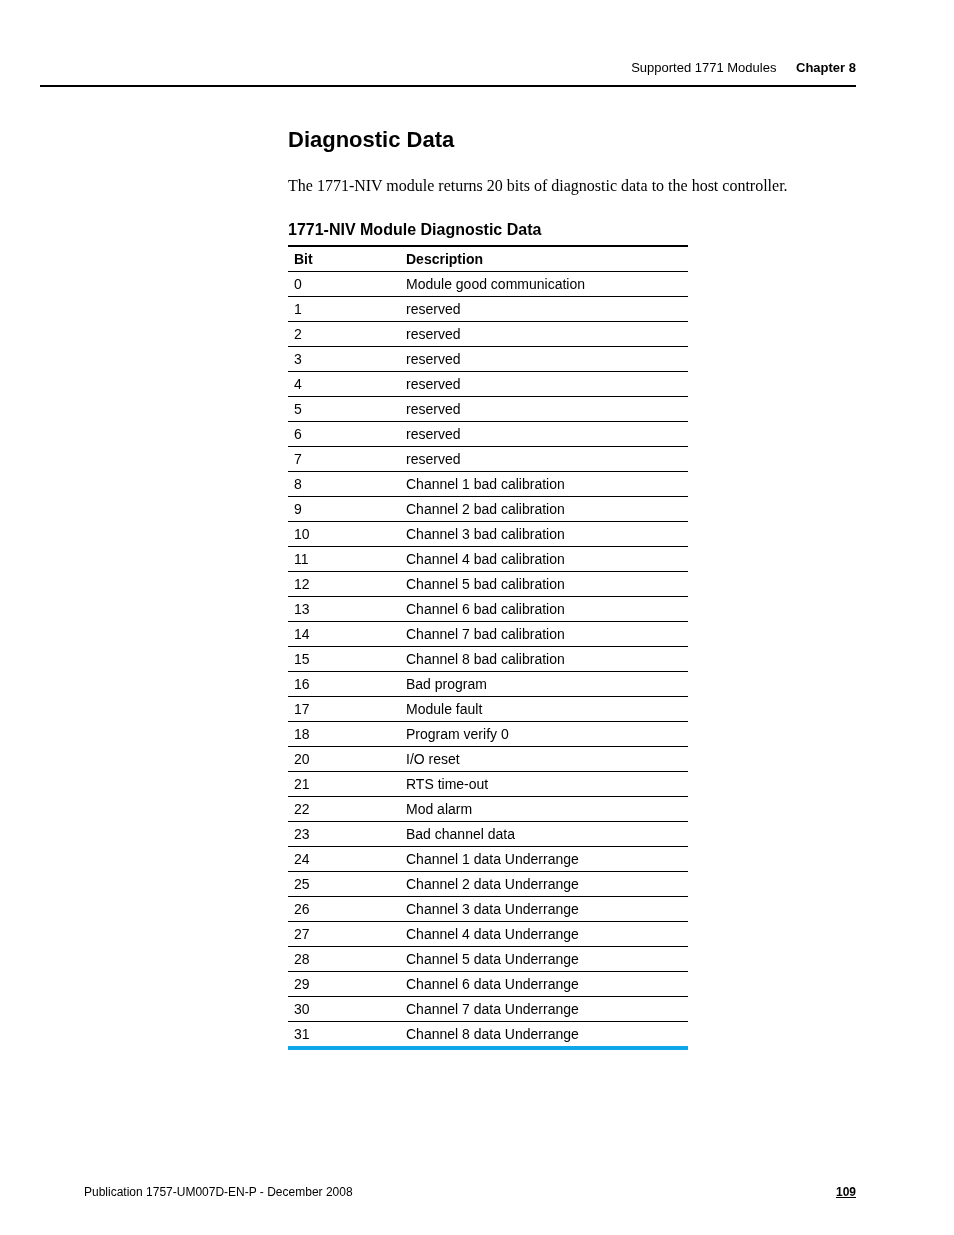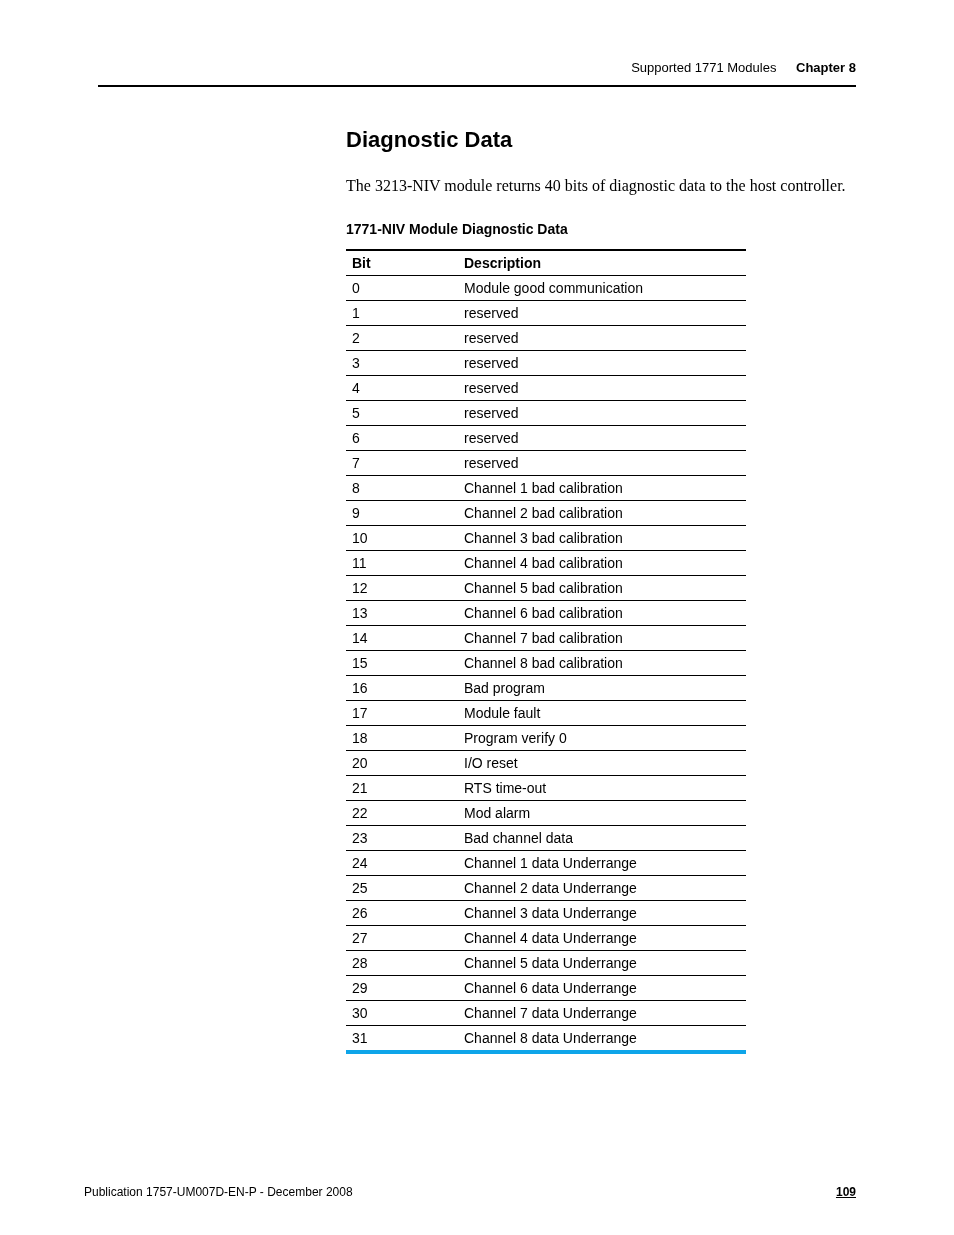--- a/index.html
+++ b/index.html
@@ -9,21 +9,21 @@
     width: 954px;
     background: #fff;
     font-family: Arial, Helvetica, sans-serif;
     color: #000;
   }
   .page {
     position: relative;
     width: 954px;
     height: 1235px;
     box-sizing: border-box;
-    padding: 60px 98px 40px 98px;
+    padding: 60px 98px 40px 40px;
   }
   .running-header {
     text-align: right;
     font-size: 13px;
     margin-bottom: 10px;
   }
   .running-header .sec {
     font-weight: 400;
   }
   .running-header .chap {
@@ -44,23 +44,23 @@
     font-weight: 700;
     margin: 0 0 22px 0;
   }
   .body-text {
     font-family: Georgia, 'Times New Roman', serif;
     font-size: 16px;
     line-height: 1.35;
     margin: 0 0 24px 0;
   }
   .table-title {
-    font-size: 14px;
-    font-weight: 700;
-    margin: 0 0 12px 0;
+    font-size: 16px;
+    font-weight: 700;
+    margin: 0 0 6px 0;
   }
   table.diag {
     border-collapse: collapse;
     width: 400px;
     font-size: 14px;
   }
   table.diag th {
     text-align: left;
     font-weight: 700;
     border-top: 2px solid #000;
@@ -101,21 +101,21 @@
 <div class="page">
 
   <div class="running-header">
     <span class="sec">Supported 1771 Modules</span>
     <span class="chap">Chapter 8</span>
   </div>
   <hr class="hr-top">
 
   <div class="content">
     <h2 class="h1">Diagnostic Data</h2>
-    <p class="body-text">The 3213-NIV module returns 40 bits of diagnostic data to the host controller.</p>
+    <p class="body-text">The 1771-NIV module returns 20 bits of diagnostic data to the host controller.</p>
 
     <p class="table-title">1771-NIV Module Diagnostic Data</p>
 
     <table class="diag">
       <thead>
         <tr>
           <th>Bit</th>
           <th>Description</th>
         </tr>
       </thead>

